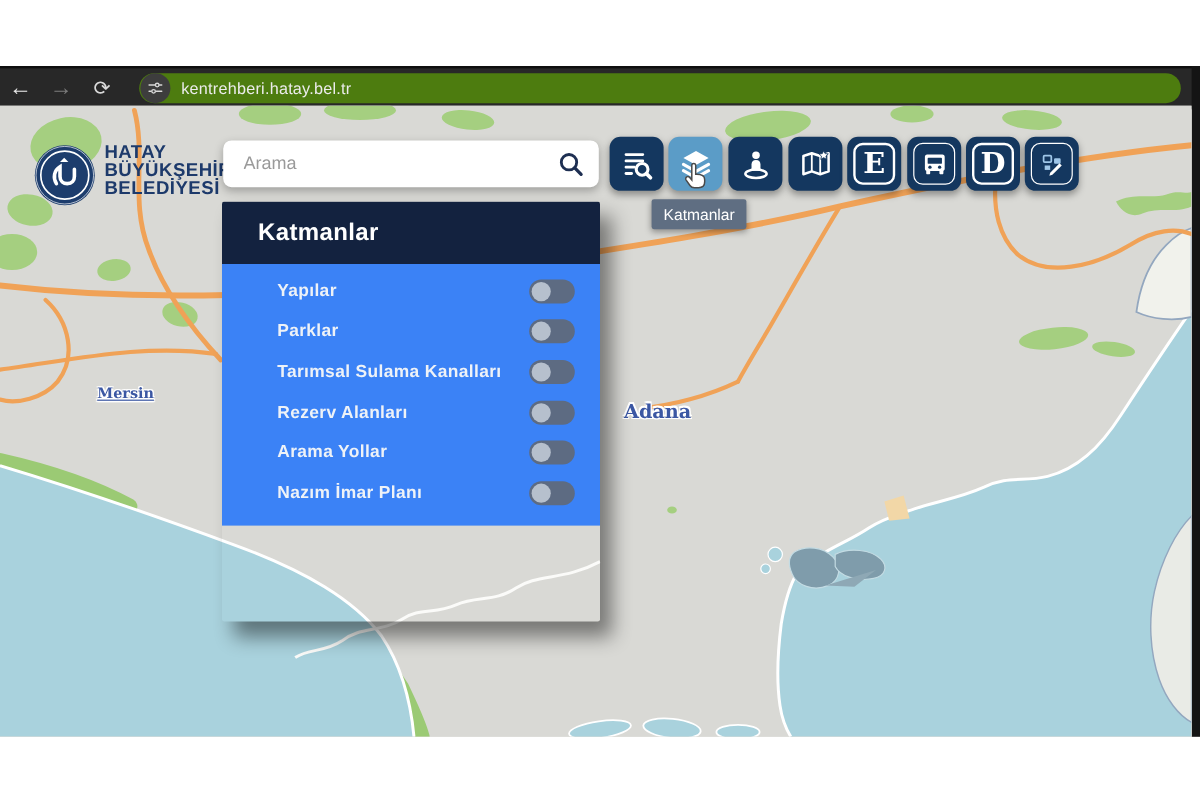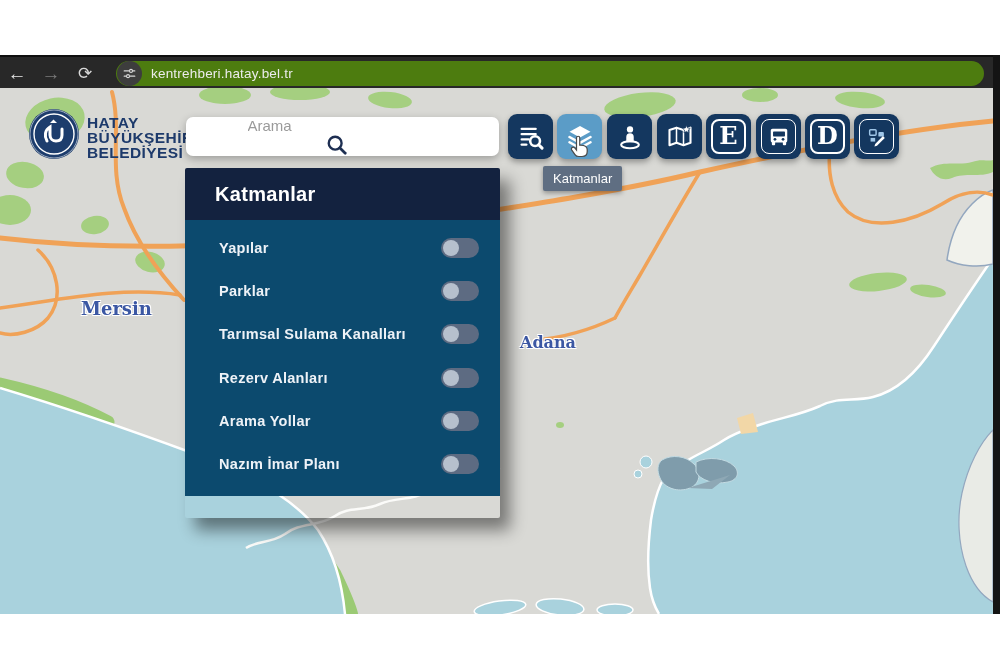--- a/index.html
+++ b/index.html
@@ -17,30 +17,30 @@
   .tunedot{width:25px;height:25px;border-radius:50%;background:#3d3d3d;display:flex;
            align-items:center;justify-content:center;margin-left:1px;}
   .urltext{color:#ececec;font-size:13.5px;margin-left:9px;letter-spacing:.2px;}
 
   
   .viewport{position:absolute;left:0;top:88px;width:993px;height:526px;overflow:hidden;background:#d9d9d5;}
   .right-strip{position:absolute;left:993px;top:55px;width:7px;height:559px;background:#141414;}
 
   .map-label{position:absolute;font-family:"DejaVu Serif",serif;font-weight:600;color:#3b57a3;
      text-shadow:-1px -1px 0 #fff,1px -1px 0 #fff,-1px 1px 0 #fff,1px 1px 0 #fff,0 1px 0 #fff,0 -1px 0 #fff;}
-  .lbl-mersin{left:81px;top:210px;font-size:18px;}
+  .lbl-mersin{left:81px;top:233px;font-size:12px;text-decoration:underline;}
   .lbl-adana{left:520px;top:245px;font-size:16px;}
 
   
-  .logo{position:absolute;left:28px;top:20px;display:flex;align-items:flex-end;}
+  .logo{position:absolute;left:28px;top:32px;display:flex;align-items:flex-start;}
   .logo-text{margin-left:7px;color:#1d3a6b;font-weight:bold;font-size:15.5px;line-height:15px;letter-spacing:.4px;}
 
   
   .search{position:absolute;left:186px;top:29px;width:313px;height:39px;background:#fff;border-radius:7px;
-          box-shadow:0 3px 8px rgba(0,0,0,.28);display:flex;align-items:center;flex-direction:column;}
+          box-shadow:0 3px 8px rgba(0,0,0,.28);display:flex;align-items:center;}
   .search input{flex:1;border:none;outline:none;background:transparent;font-size:15px;color:#333;
                 padding:0 8px 0 17px;font-family:"Liberation Sans",sans-serif;}
   .search input::placeholder{color:#9a9a9a;}
   .search .mag{margin-right:12px;}
 
   
   .btn{position:absolute;top:26px;width:45px;height:45px;border-radius:9px;background:#14375f;
        box-shadow:0 3px 6px rgba(0,0,0,.35);display:flex;align-items:center;justify-content:center;cursor:pointer;}
   .btn.selected{background:#5b9cc7;}
   .inner-frame{border:2px solid #fff;border-radius:8px;width:35px;height:35px;
@@ -51,22 +51,22 @@
   .tooltip{position:absolute;left:543px;top:78px;background:#5f6e82;color:#fff;font-size:13px;
            padding:5px 10px;border-radius:2px;box-shadow:0 2px 5px rgba(0,0,0,.35);}
 
   .cursor{position:absolute;left:568px;top:46px;pointer-events:none;}
 
   
   .panel{position:absolute;left:185px;top:80px;width:315px;height:350px;
          box-shadow:10px 12px 16px rgba(0,0,0,.45);border-radius:2px;overflow:hidden;}
   .panel-header{height:52px;background:#13223f;display:flex;align-items:center;}
   .panel-title{color:#fff;font-size:20px;font-weight:bold;margin-left:30px;letter-spacing:.3px;}
-  .panel-body{height:276px;background:#0c4a6e;display:flex;flex-direction:column;
-              justify-content:space-around;padding:6px 0 10px 4px;box-sizing:border-box;}
+  .panel-body{height:218px;background:#3b82f6;display:flex;flex-direction:column;
+              justify-content:space-around;padding:6px 0 10px 16px;box-sizing:border-box;}
   .layer-row{display:flex;align-items:center;justify-content:space-between;padding:0 21px 0 30px;height:30px;}
   .layer-label{color:#eef2f7;font-size:14.5px;font-weight:600;letter-spacing:.3px;}
   .toggle{width:38px;height:20px;border-radius:10px;background:#5d6b82;position:relative;cursor:pointer;flex:0 0 auto;}
   .knob{position:absolute;left:2px;top:2px;width:16px;height:16px;border-radius:50%;background:#b6c0cd;}
 </style>
 </head>
 <body>
 
 <div class="stage">
 

